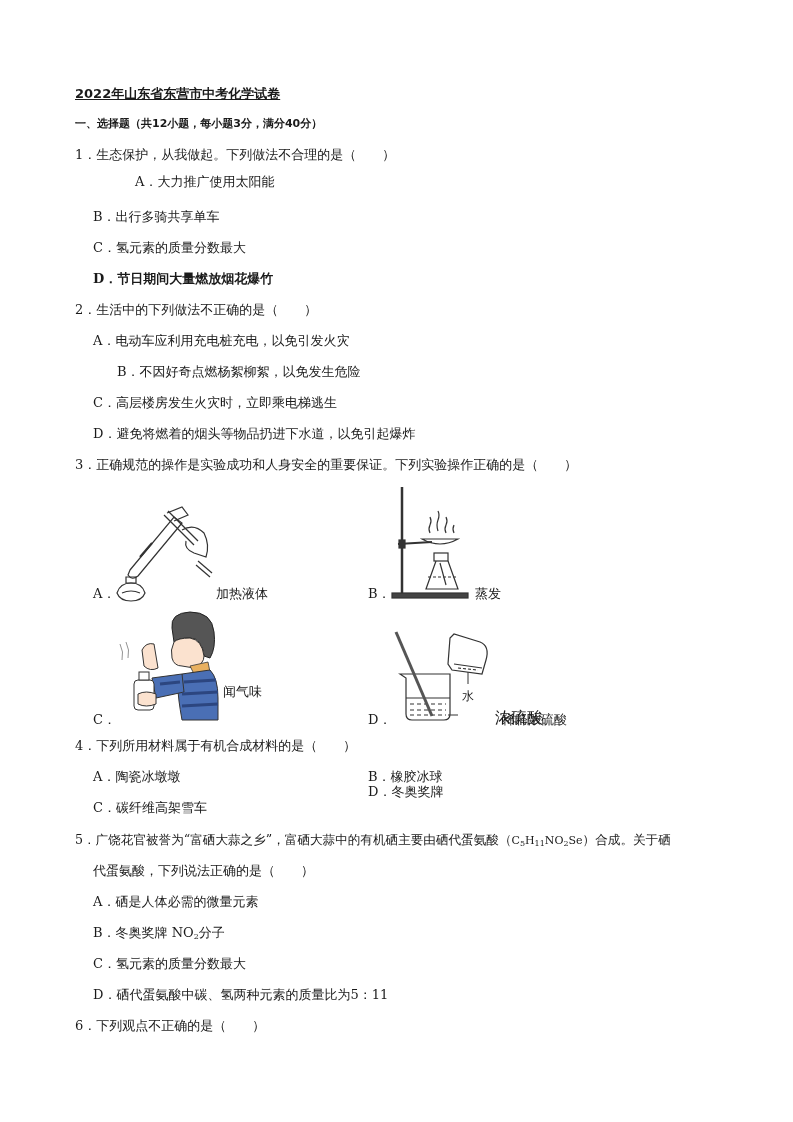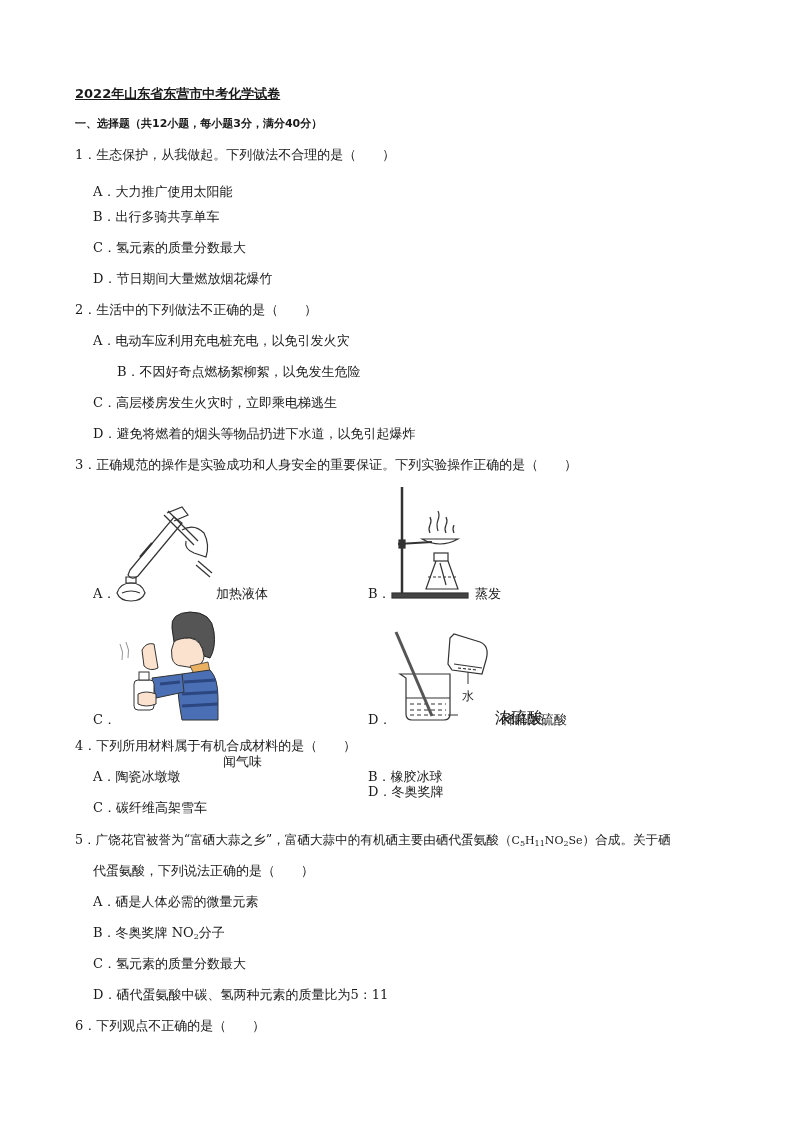--- a/index.html
+++ b/index.html
@@ -19,24 +19,24 @@
 </style>
 </head>
 <body>
 
 <div class="line title" style="left:75px;top:86px;">2022年山东省东营市中考化学试卷</div>
 <div class="line section" style="left:75px;top:116px;">一、选择题（共12小题，每小题3分，满分40分）</div>
 
 <div class="line q" style="top:147px;">
   <span>1．</span><span>生态保护，从我做起。下列做法不合理的是（　　）</span>
 </div>
-<div class="line opt" style="top:184px;"><span>A．</span><span>大力推广使用太阳能</span></div>
+<div class="line opt" style="top:174px;margin-left:42px;"><span>A．</span><span>大力推广使用太阳能</span></div>
 <div class="line opt" style="top:209px;"><span>B．</span><span>出行多骑共享单车</span></div>
 <div class="line opt" style="top:240px;"><span>C．</span><span>氢元素的质量分数最大</span></div>
-<div class="line opt" style="top:271px;"><span>D．</span><span>节日期间大量燃放烟花爆竹</span></div>
+<div class="line opt" style="top:271px;font-weight:bold;"><span>D．</span><span>节日期间大量燃放烟花爆竹</span></div>
 
 <div class="line q" style="top:302px;">
   <span>2．</span><span>生活中的下列做法不正确的是（　　）</span>
 </div>
 <div class="line opt" style="top:333px;"><span>A．</span><span>电动车应利用充电桩充电，以免引发火灾</span></div>
 <div class="line opt" style="top:364px;margin-left:24px;"><span>B．</span><span>不因好奇点燃杨絮柳絮，以免发生危险</span></div>
 <div class="line opt" style="top:395px;"><span>C．</span><span>高层楼房发生火灾时，立即乘电梯逃生</span></div>
 <div class="line opt" style="top:426px;"><span>D．</span><span>避免将燃着的烟头等物品扔进下水道，以免引起爆炸</span></div>
 
 <div class="line q" style="top:457px;">
@@ -104,21 +104,21 @@
   <line x1="48" y1="76" x2="68" y2="74" stroke="#2c4680" stroke-width="3"></line>
 
   <rect x="22" y="72" width="20" height="30" rx="4" fill="#fff" stroke="#333" stroke-width="1"></rect>
   <rect x="27" y="64" width="10" height="8" fill="#fff" stroke="#333" stroke-width="1"></rect>
 
   <path d="M30 42 Q34 34 42 36 L46 60 Q38 64 32 58 Z" fill="#fbe2cf" stroke="#333" stroke-width="1"></path>
   <path d="M8 36 Q12 44 10 52" fill="none" stroke="#777" stroke-width="0.8"></path>
   <path d="M14 34 Q18 42 16 50" fill="none" stroke="#777" stroke-width="0.8"></path>
   <path d="M26 86 Q34 82 44 86 L44 96 Q34 100 26 96 Z" fill="#fbe2cf" stroke="#333" stroke-width="1"></path>
 </svg>
-<div class="caption" style="left:223px;top:754px;">闻气味</div>
+<div class="caption" style="left:223px;top:684px;">闻气味</div>
 
 <div class="letter" style="left:368px;top:712px;">D．</div>
 <svg class="fig" style="left:392px;top:630px;" width="100" height="95" viewBox="0 0 100 95" fill="none" stroke="#333" stroke-width="1.2">
 
   <path d="M8 44 L14 48 L14 84 Q14 90 20 90 L52 90 Q58 90 58 84 L58 44 Z"></path>
   <line x1="14" y1="68" x2="58" y2="68"></line>
   <line x1="18" y1="74" x2="54" y2="74" stroke-dasharray="4 3"></line>
   <line x1="18" y1="80" x2="54" y2="80" stroke-dasharray="4 3"></line>
   <line x1="18" y1="85" x2="54" y2="85" stroke-dasharray="4 3"></line>
 

